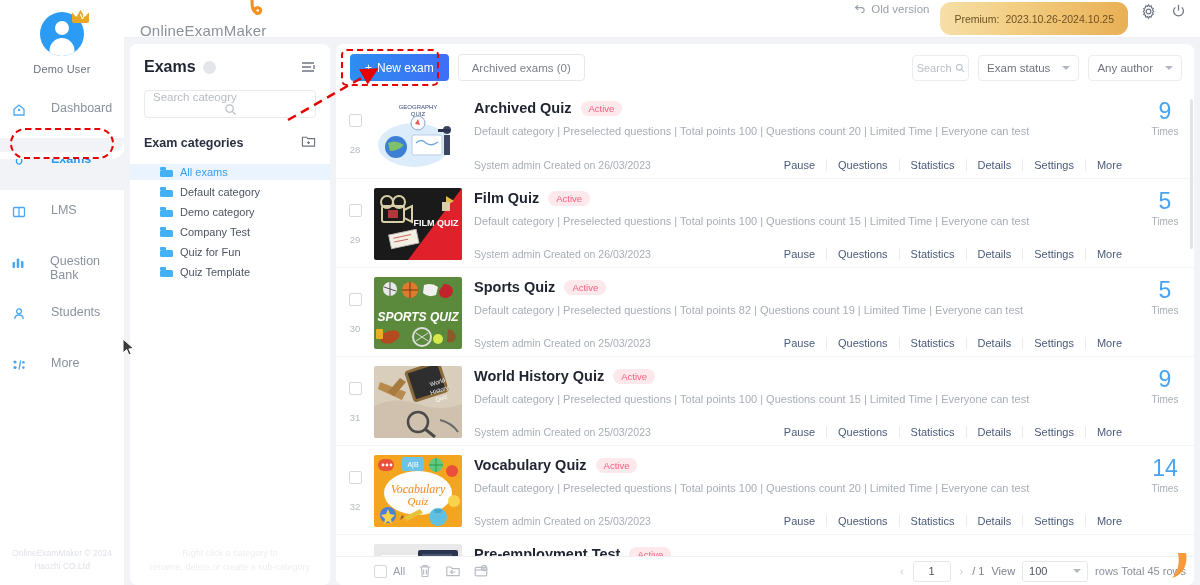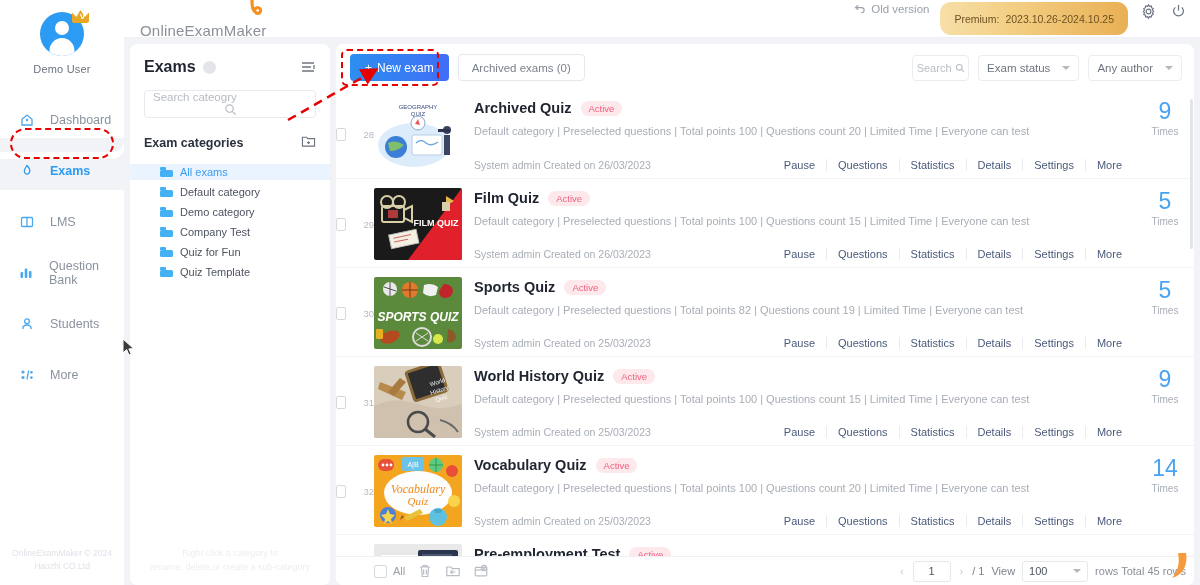--- a/index.html
+++ b/index.html
@@ -38,22 +38,22 @@
     border-radius: 2px;
   }
   .crown-letter {
     position: absolute; right: -1px; top: 1px; font-size: 8px; color: #fff;
     font-weight: bold; line-height: 1;
   }
   .username { font-size: 11px; color: #6b7280; margin-top: 7px; letter-spacing: .2px; }
 
   .nav { margin-top: 26px; width: 100%; display: flex; flex-direction: column; }
   .nav-item {
-    display: flex; align-items: center; gap: 15px;
-    height: 38px; padding-left: 18px; color: #8a929e; font-size: 12.5px;
+    display: flex; align-items: flex-start; gap: 24px;
+    height: 38px; padding-left: 10px; color: #8a929e; font-size: 12.5px;
     position: relative; cursor: pointer;
   }
   .nav-item .ico { width: 17px; height: 17px; display: flex; align-items: center; justify-content: center; }
   .nav-item svg { display: block; }
   .nav-item.active { color: #2b9bf4; font-weight: bold; background: #f2f3f7; }
   .nav-item.active::before {
     content:""; position:absolute; left:0; top:-14px; width:100%; height:14px;
     background:#f2f3f7; border-bottom-right-radius:12px; box-shadow: 0 7px 0 0 #fff; pointer-events:none;
   }
   .nav-spacer { height: 13px; }
@@ -156,21 +156,21 @@
   .caret { width: 0; height: 0; border-left: 4px solid transparent; border-right: 4px solid transparent; border-top: 4px solid #b3b8c0;}
 
   .btn-highlight {
     position: absolute; left: 5px; top: 5px; width: 98px; height: 37px;
     border: 2px dashed #e60000; border-radius: 6px; pointer-events: none; z-index: 12;
   }
 
   .exam-list { flex: 1; overflow: hidden; position: relative; }
   .exam-row { display: flex; align-items: stretch; border-top: 1px solid #f2f3f5; padding: 9px 0 7px; height: 89px; }
   .exam-row:first-child { border-top: 0; }
-  .chk-col { width: 38px; flex: 0 0 38px; display: flex; align-items: center; justify-content: center; gap: 17px; }
+  .chk-col { width: 38px; flex: 0 0 38px; display: flex; flex-direction: column; align-items: center; justify-content: center; gap: 17px; }
   .chkbox { width: 13px; height: 13px; border: 1px solid #d5d8dd; border-radius: 2px; background: #fff; cursor: pointer; }
   .rownum { font-size: 9.5px; color: #b5bac2; }
   .thumb-col { width: 92px; flex: 0 0 92px; display: flex; align-items: center; }
   .thumb { width: 88px; height: 72px; border-radius: 2px; overflow: hidden; position: relative; background: #f5f5f5; }
   .thumb svg { display:block; width: 100%; height: 100%; }
   .info-col { flex: 1; min-width: 0; display: flex; flex-direction: column; padding: 2px 12px 0 8px; }
   .title-line { display: flex; align-items: center; gap: 9px; }
   .ex-title { font-size: 14.5px; font-weight: bold; color: #1f2430; }
   .badge-active { background: #fde8ec; color: #f2607e; font-size: 9.5px; padding: 2px 8px; border-radius: 9px; }
   .meta { font-size: 11px; color: #a8adb6; margin-top: 9px; }

